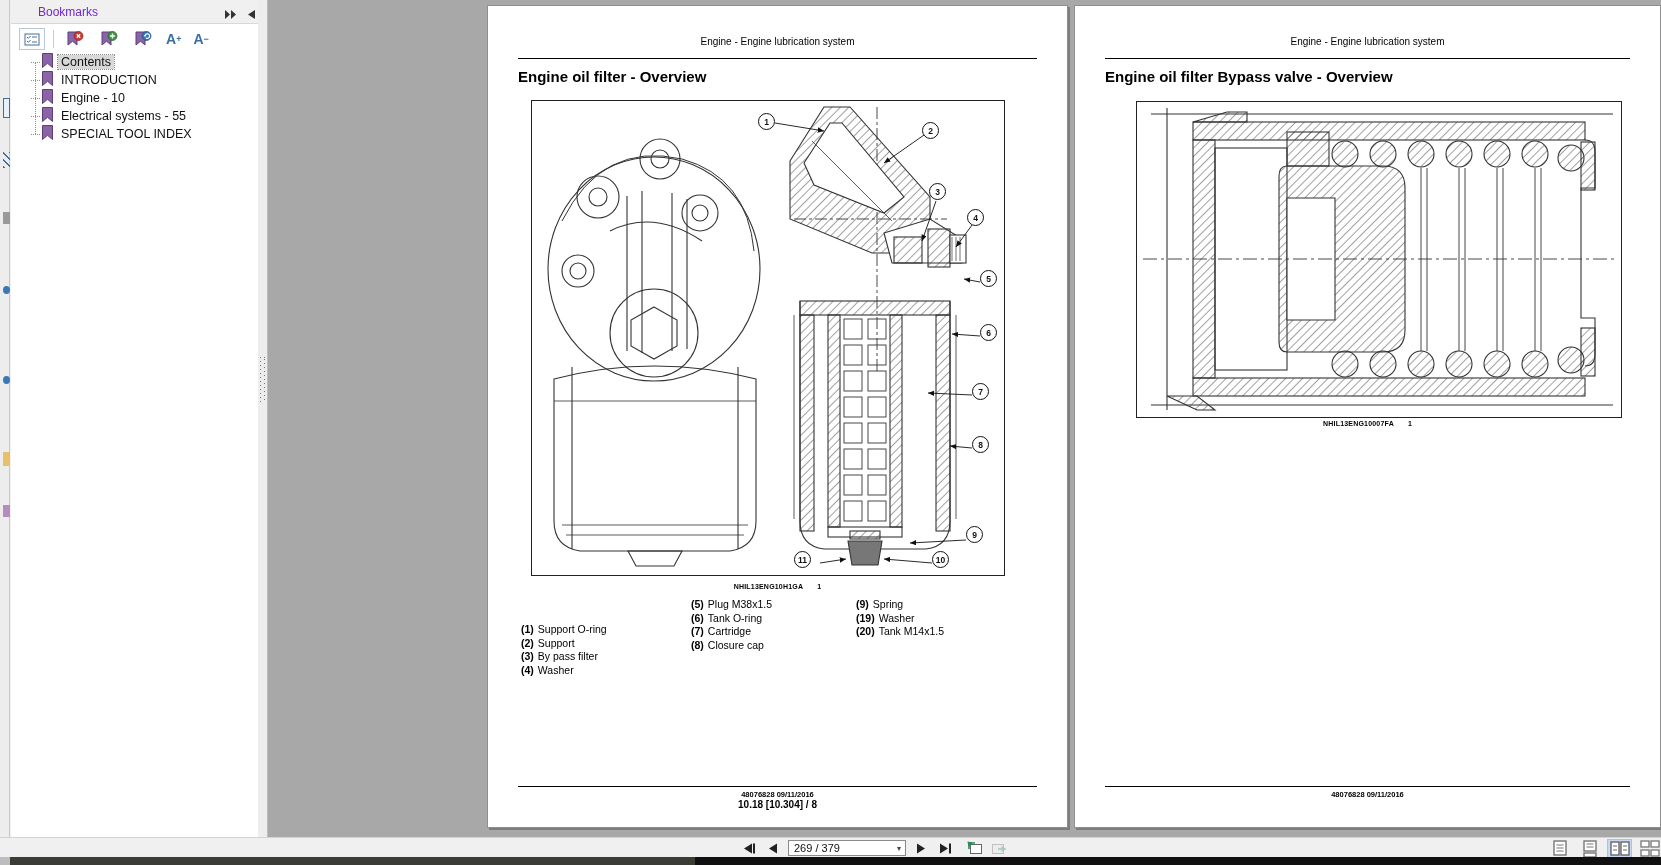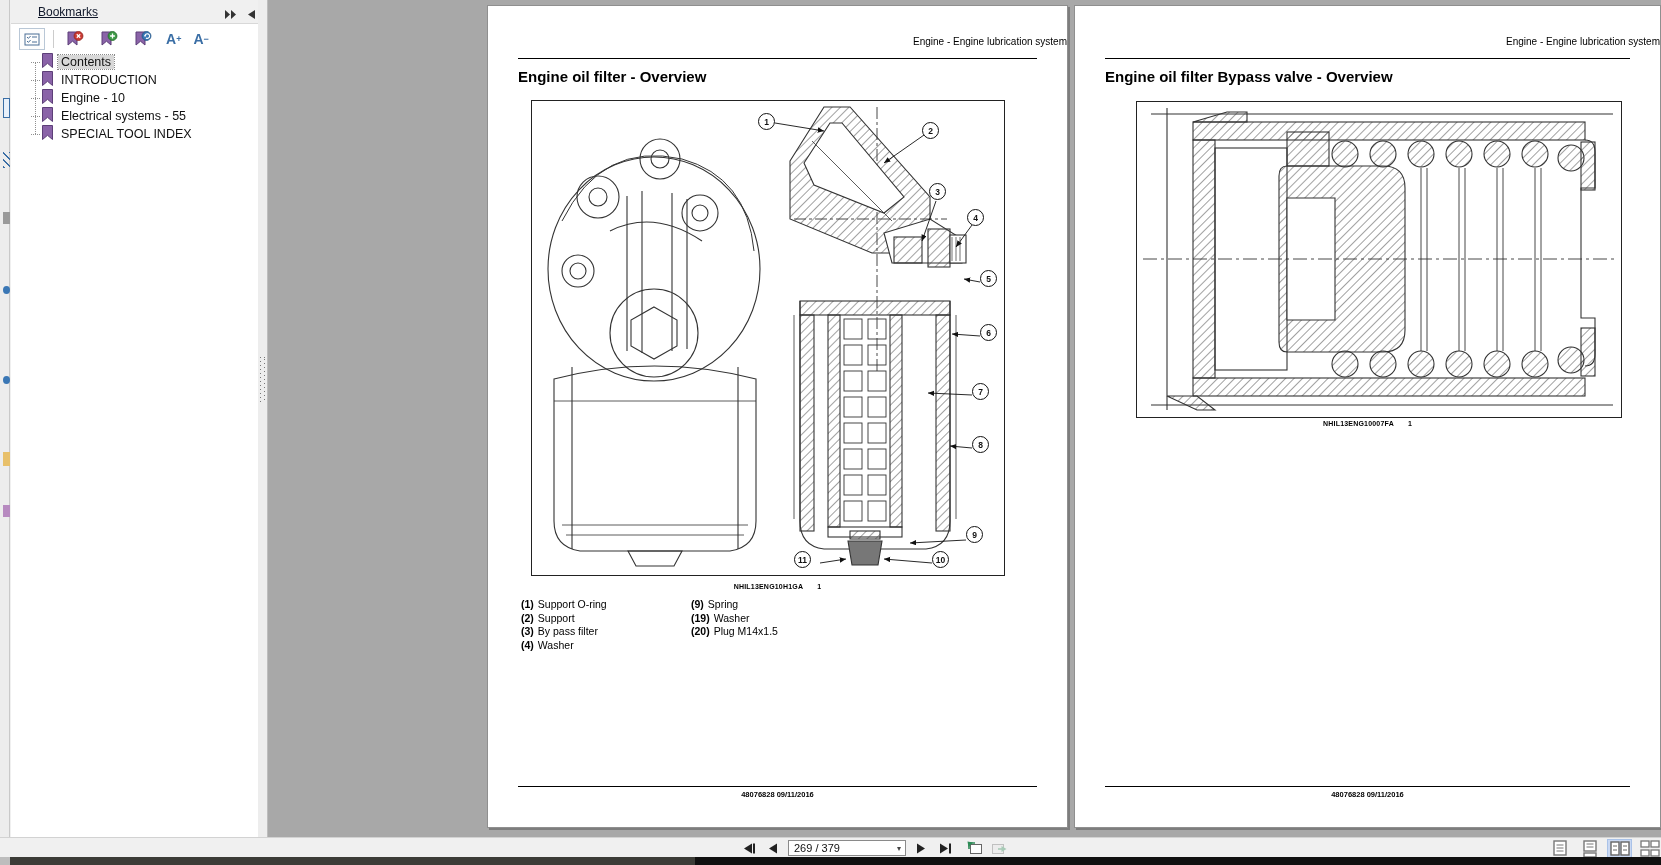--- a/index.html
+++ b/index.html
@@ -7,21 +7,21 @@
   body { font-family:"Liberation Sans", sans-serif; background:#f0f0f0; }
   #app { position:relative; width:1661px; height:865px; background:#f0f0f0; overflow:hidden; }
 
   
   #left-rail { position:absolute; left:0; top:0; width:10px; height:837px; background:#ededed; border-right:1px solid #c9c9c9; }
   .rail-mark { position:absolute; left:3px; width:7px; }
 
   
   #bm-panel { position:absolute; left:11px; top:0; width:247px; height:837px; background:#ffffff; }
   #bm-header { position:absolute; left:0; top:0; width:247px; height:24px; background:#f0f0f0; border-bottom:1px solid #d8d8d8; }
-  #bm-title { position:absolute; left:27px; top:5px; font-size:12px; color:#0f172a;text-decoration:underline; }
+  #bm-title { position:absolute; left:27px; top:5px; font-size:12px; color:#6d28d9; }
   .hdr-ico { position:absolute; top:6px; cursor:pointer; }
   #bm-toolbar { position:absolute; left:0; top:25px; width:247px; height:28px; background:#ffffff; display:flex; align-items:center; }
   .tb-btn { display:flex; align-items:center; justify-content:center; height:22px; cursor:pointer; }
   .tb-sep { width:1px; height:18px; background:#cccccc; margin:0 8px; }
   .a-letter { font-weight:bold; color:#3a6ea5; font-size:14px; line-height:14px; }
   .a-sup { font-weight:bold; color:#3a6ea5; font-size:9px; vertical-align:top; line-height:9px; }
   #bm-tree { position:absolute; left:0; top:53px; width:247px; }
   .bm-item { position:relative; display:flex; align-items:center; height:18px; cursor:pointer;text-align:right; }
   .bm-stub { width:9px; border-top:1px dotted #909090; margin-left:20px; }
   .bm-flag { margin:0 4px 0 1px; flex:0 0 auto; }
@@ -33,30 +33,30 @@
   #splitter { position:absolute; left:258px; top:0; width:10px; height:837px; background:#ededed; border-right:1px solid #bdbdbd; cursor:col-resize; }
   #splitter-grip { position:absolute; left:2px; top:357px; width:5px; height:46px;
      background-image:repeating-linear-gradient(#777 0 1px, transparent 1px 4px), repeating-linear-gradient(#777 0 1px, transparent 1px 4px);
      background-size:1px 100%,1px 100%; background-position:0 0,4px 2px; background-repeat:repeat-y; }
 
   
   #canvas { position:absolute; left:268px; top:0; width:1393px; height:837px; background:#a8a8a8; }
   .page { position:absolute; top:5px; height:823px; background:#ffffff; border:1px solid #8f8f8f; box-shadow:2px 2px 0 rgba(90,90,90,.55); }
   #page1 { left:219px; width:581px; }
   #page2 { left:806px; width:587px; }
-  .pg-header { position:absolute; top:30px; left:0; width:100%; text-align:right; font-size:10px; color:#000; }
+  .pg-header { position:absolute; top:30px; left:0; width:100%; text-align:center; font-size:10px; color:#000; }
   .pg-hr { position:absolute; left:30px; right:30px; border-top:1px solid #000; }
   .pg-title { position:absolute; left:30px; top:62px; font-size:15px; font-weight:bold; color:#000; }
   .fig-box { position:absolute; border:1px solid #222; background:#fff; }
   .fig-id { position:absolute; width:100%; text-align:center; font-size:7px; font-weight:bold; color:#000; letter-spacing:.2px; }
   .fig-id .fig-n { margin-left:14px; }
   .pg-caption { position:absolute; width:100%; text-align:center; font-size:10.5px; font-weight:bold; color:#000; }
   .parts { position:absolute; left:33px; top:592px; display:flex; font-size:10.5px; color:#000; }
   .parts .col { display:flex; flex-direction:column; }
-  .parts .col1 { width:170px; } .parts .col2 { width:165px; } .parts .col3 { width:150px; }
+  .parts .col1 { width:170px;margin-top:25px; } .parts .col2 { width:165px; } .parts .col3 { width:150px; }
   .part-row { height:13.5px; white-space:nowrap; }
   .part-row b { font-weight:bold; margin-right:4px; }
   .ft-doc { position:absolute; width:100%; text-align:center; font-size:7.5px; font-weight:bold; top:784px; }
   .ft-page { position:absolute; width:100%; text-align:center; font-size:10px; font-weight:bold; top:793px; }
 
   
   .callout { position:absolute; width:17px; height:17px; border:1.2px solid #111; border-radius:50%; background:#fff;
      font-size:8.5px; font-weight:bold; color:#111; display:flex; align-items:center; justify-content:center; }
 
   
@@ -321,29 +321,36 @@
         <span>NHIL13ENG10H1GA</span><span class="fig-n">1</span>
       </div>
 
       <div class="parts">
         <div class="col col1">
           <div class="part-row"><b>(1)</b><span>Support O-ring</span></div>
           <div class="part-row"><b>(2)</b><span>Support</span></div>
           <div class="part-row"><b>(3)</b><span>By pass filter</span></div>
           <div class="part-row"><b>(4)</b><span>Washer</span></div>
         </div>
+        <div class="col col2">
+          <div class="part-row"><b>(5)</b><span>Plug M38x1.5</span></div>
+          <div class="part-row"><b>(6)</b><span>Tank O-ring</span></div>
+          <div class="part-row"><b>(7)</b><span>Cartridge</span></div>
+          <div class="part-row"><b>(8)</b><span>Closure cap</span></div>
+        </div>
         <div class="col col3">
           <div class="part-row"><b>(9)</b><span>Spring</span></div>
           <div class="part-row"><b>(19)</b><span>Washer</span></div>
-          <div class="part-row"><b>(20)</b><span>Plug M14x1.5</span></div>
+          <div class="part-row"><b>(20)</b><span>Tank M14x1.5</span></div>
         </div>
       </div>
 
       <div class="pg-hr" style="top:780px;"></div>
       <div class="ft-doc">48076828 09/11/2016</div>
+      <div class="ft-page">10.18 [10.304] / 8</div>
     </div>
 
     <div class="page" id="page2">
       <div class="pg-header">Engine - Engine lubrication system</div>
       <div class="pg-hr" style="top:52px;"></div>
       <div class="pg-title">Engine oil filter Bypass valve - Overview</div>
 
       <div class="fig-box" style="left:61px;top:95px;width:486px;height:317px;">
         <svg width="484" height="315" viewBox="0 0 484 315">
           <defs>

